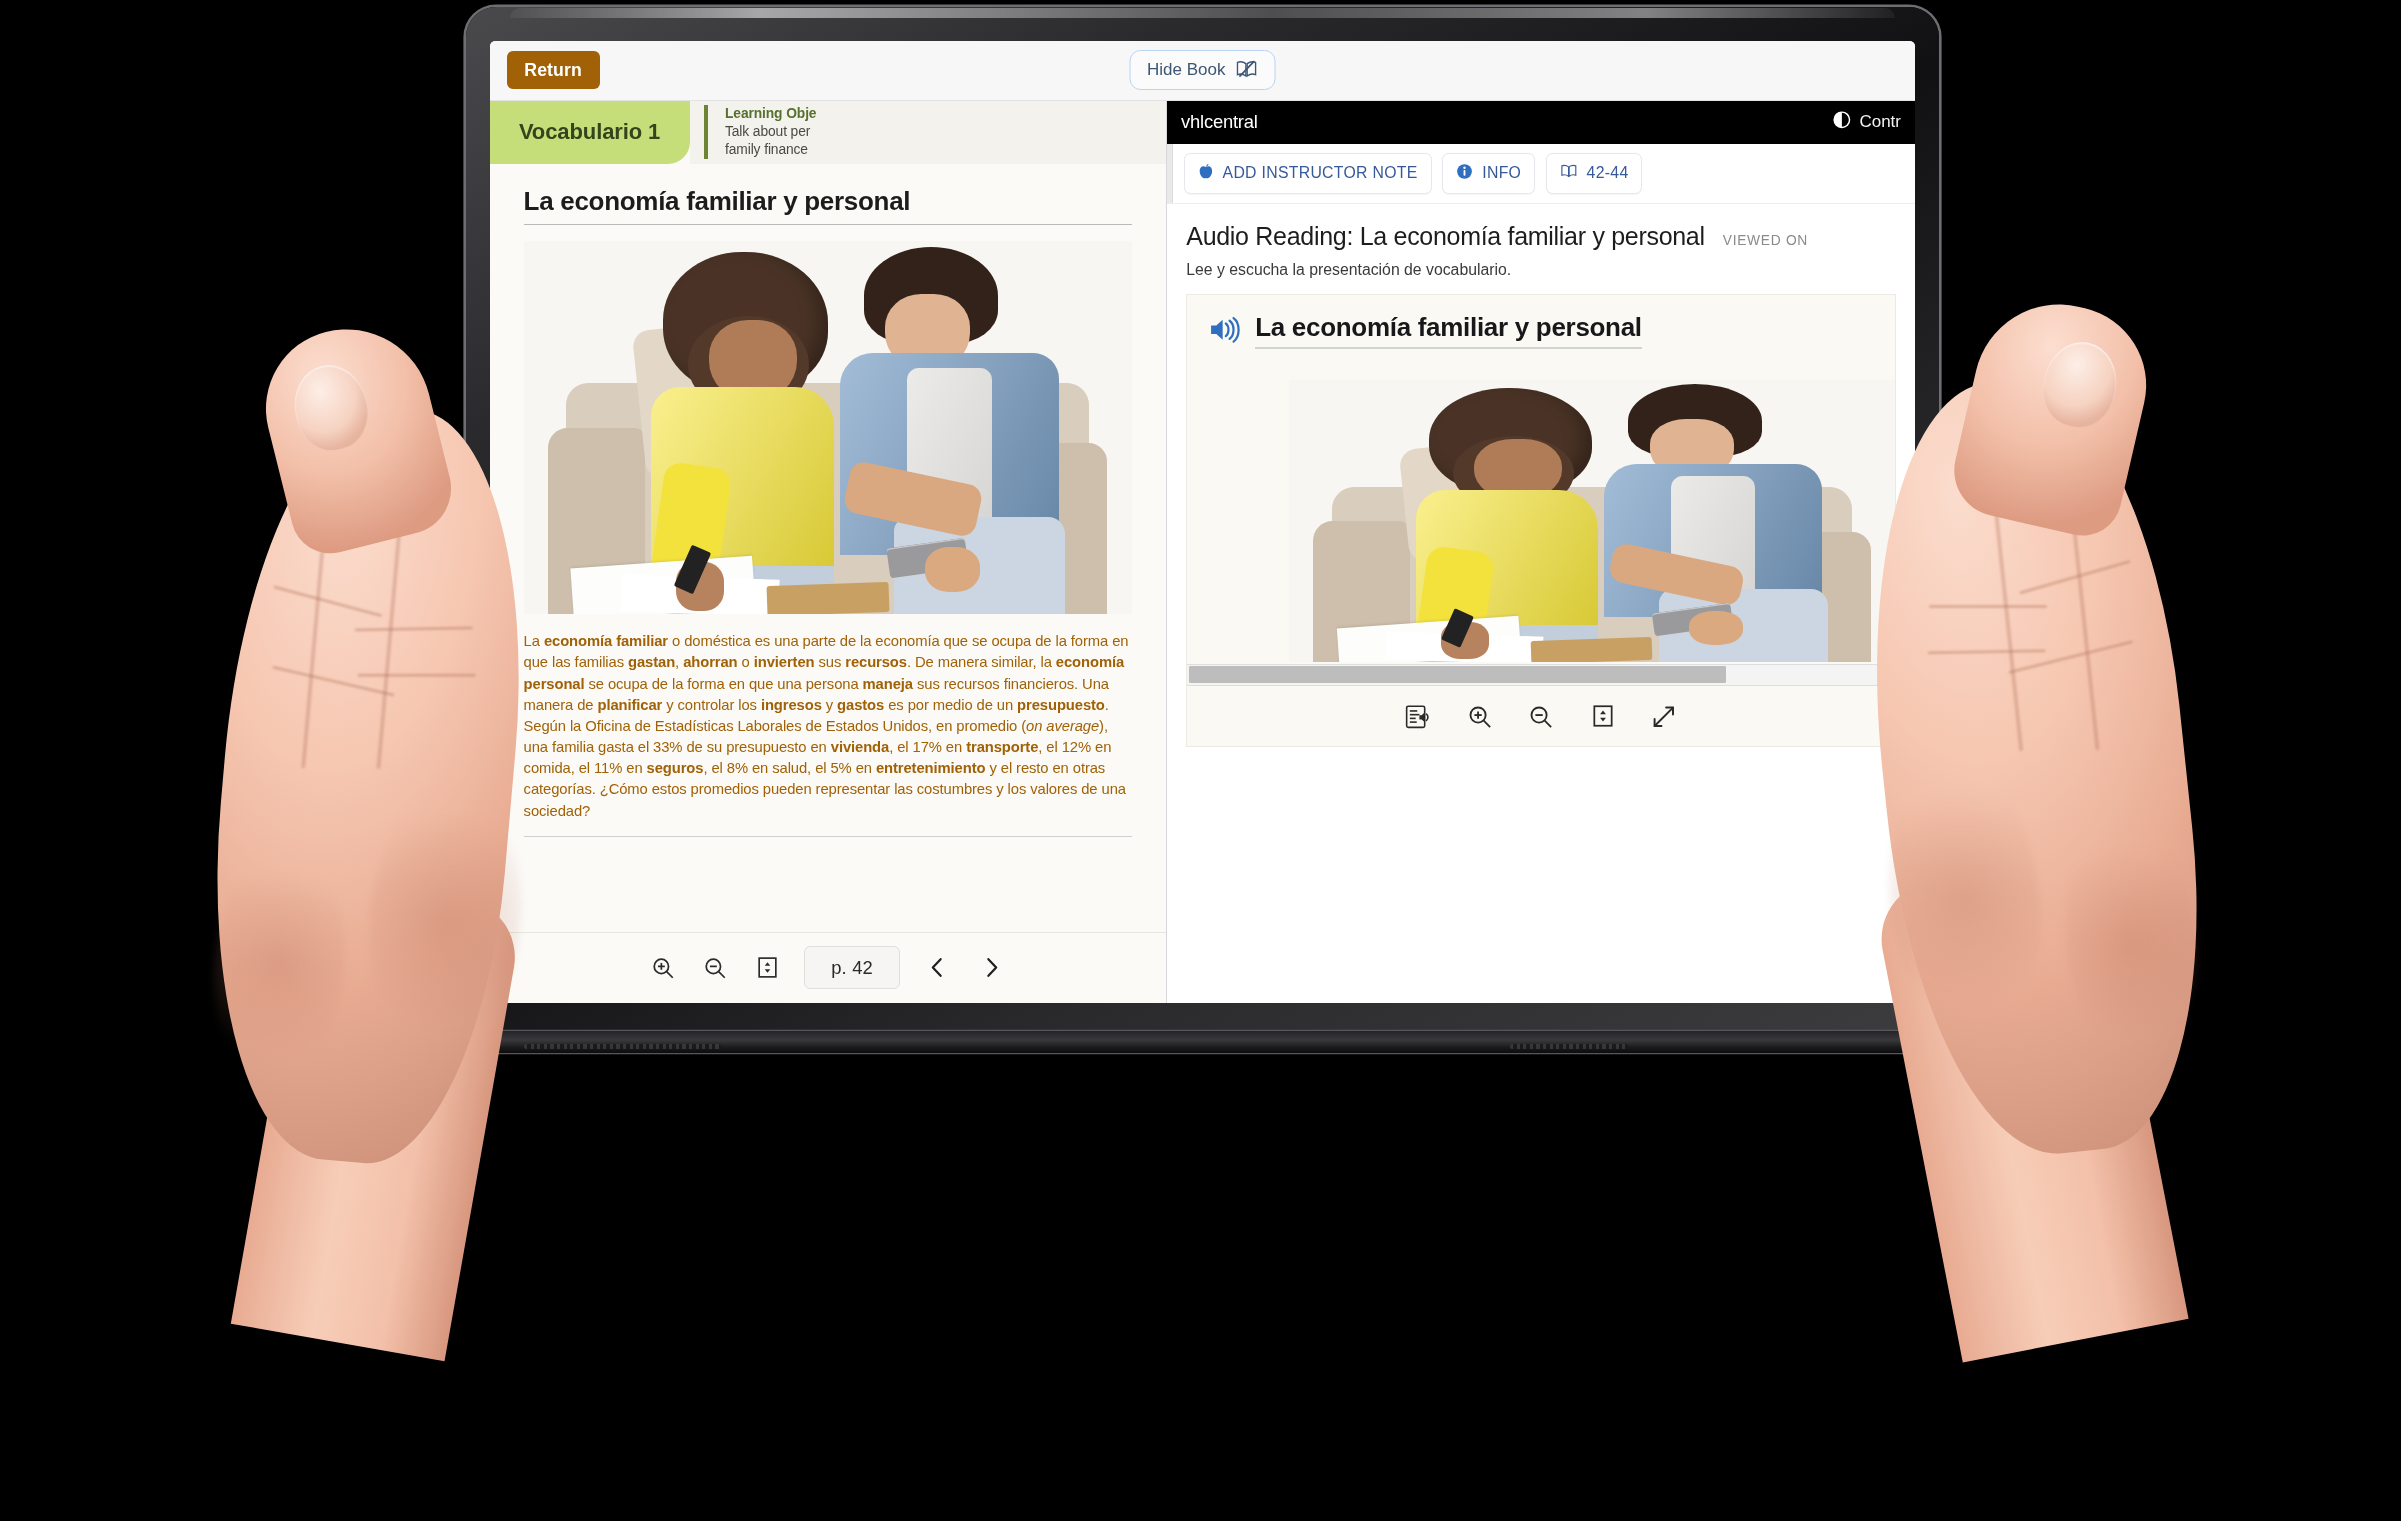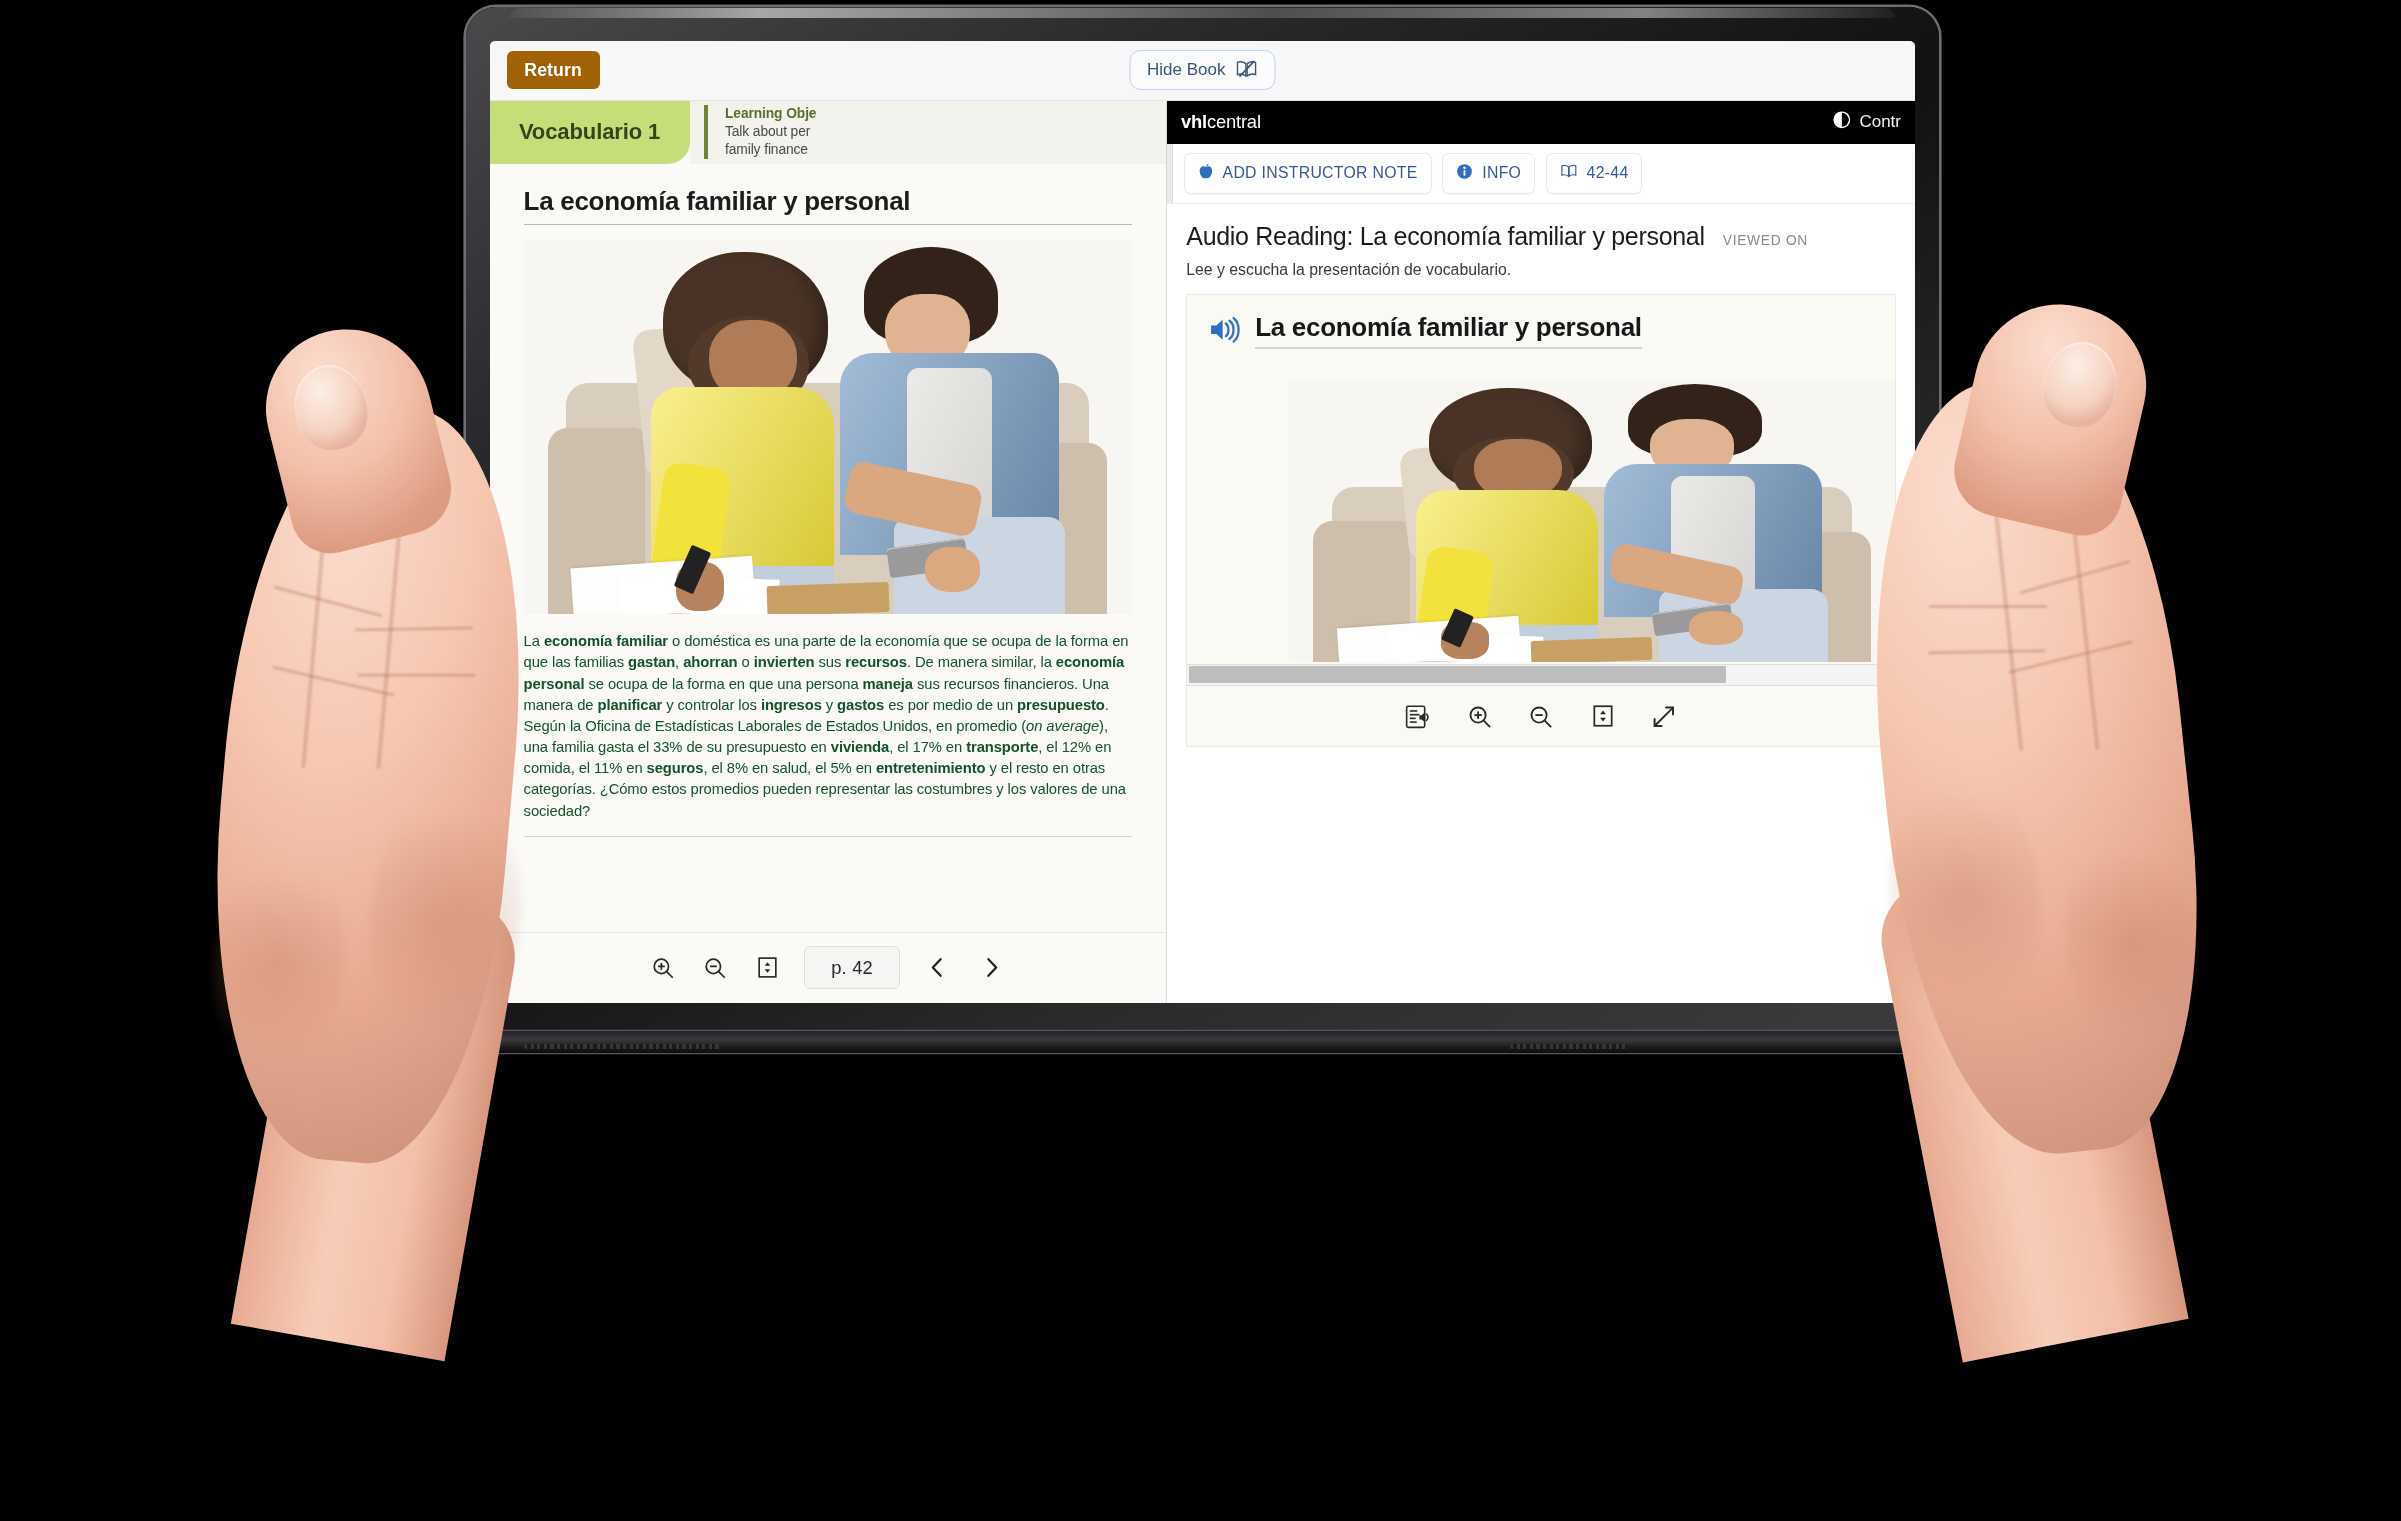--- a/index.html
+++ b/index.html
@@ -173,21 +173,21 @@
     background:#fdfdfb; transform: rotate(-4deg); box-shadow:0 -1.3px 2.6px rgba(0,0,0,.08);}
   .papers2 { position:absolute; left:16%; bottom:0; width:26%; height:10%;
     background:#ffffff; transform: rotate(2deg); }
   .clipboard { position:absolute; left:40%; bottom:0; width:20%; height:8%;
     background:#c9a063; border-radius:2.6px; transform:rotate(-2deg);}
   .pen { position:absolute; left:26%; bottom:6%; width:3.5%; height:12%;
     background:#222; border-radius:2px; transform: rotate(24deg);}
 
   #page-text {
     padding: 17px 34px 0 34px; font-size:14.8px; line-height:1.43;
-    color:#14532d; letter-spacing:-0.1px;
+    color:#a16207; letter-spacing:-0.1px;
   }
   #page-text b { font-weight:700; }
   #page-text i { font-style: italic; }
   #page-rule { margin: 14.4px 34px 0 34px; height:1.3px; background:#cfcfd0; }
 
   
   #book-toolbar {
     flex:0 0 71px; height:71px; background:#fbfaf7;
     border-top:0.7px solid #e6e5e1;
     display:flex; align-items:center; justify-content:center; gap:22px;
@@ -201,21 +201,21 @@
   }
   .nav-chev { cursor:pointer; width:31.5px; height:31.5px; display:flex; align-items:center; justify-content:center;}
 
   
   #vhl-panel { flex:1; background:#fff; display:flex; flex-direction:column; min-width:0; }
   #vhl-topbar {
     flex:0 0 43px; background:#000; display:flex; align-items:center;
     padding: 0 14.4px; justify-content:space-between;
   }
   #vhl-logo { color:#fff; font-size:18.4px; letter-spacing:-0.2px; }
-  #vhl-logo .b { font-weight:700;text-align:right; }
+  #vhl-logo .b { font-weight:400;text-align:right; }
   #contrast-ctl { display:flex; align-items:center; gap:7.9px; color:#f2f2f2; font-size:17px;}
 
   #vhl-actionbar {
     flex:0 0 60px; display:flex; align-items:center; gap:10.5px;
     padding: 0 17px; background:#fff;
     border-bottom:0.7px solid #eee; position:relative;
   }
   .act-chip {
     border:0.7px solid #e4e7eb; border-radius:6.6px; background:#fff;
     height:41px; display:flex; align-items:center; gap:9.2px; padding:0 13px;

